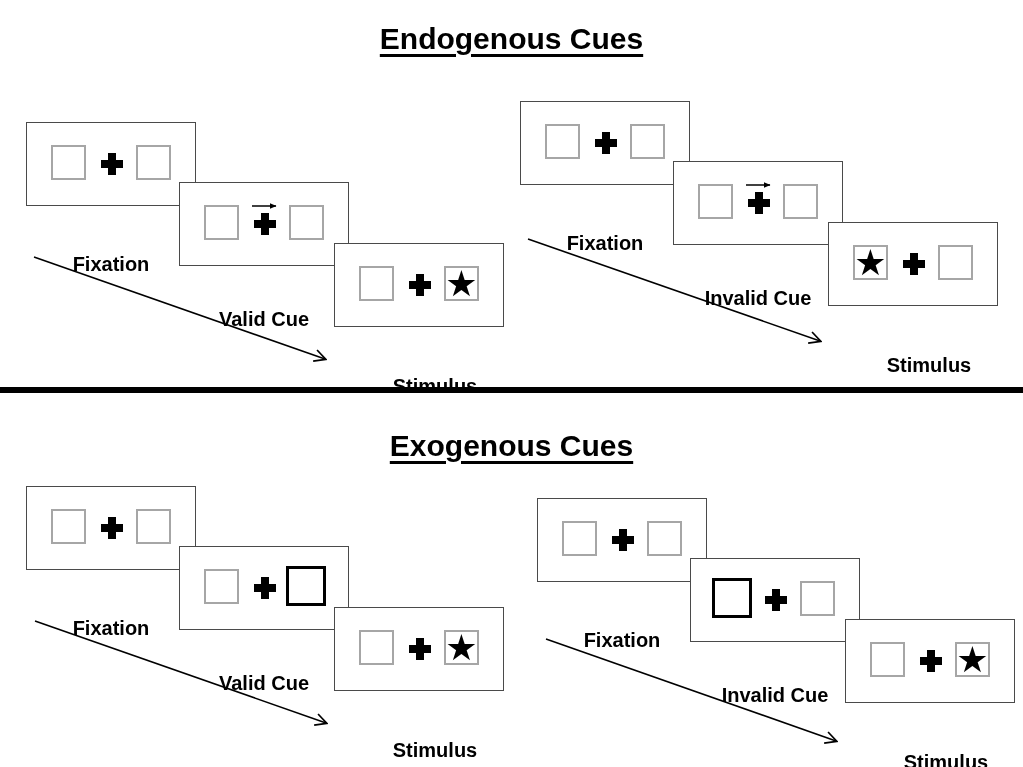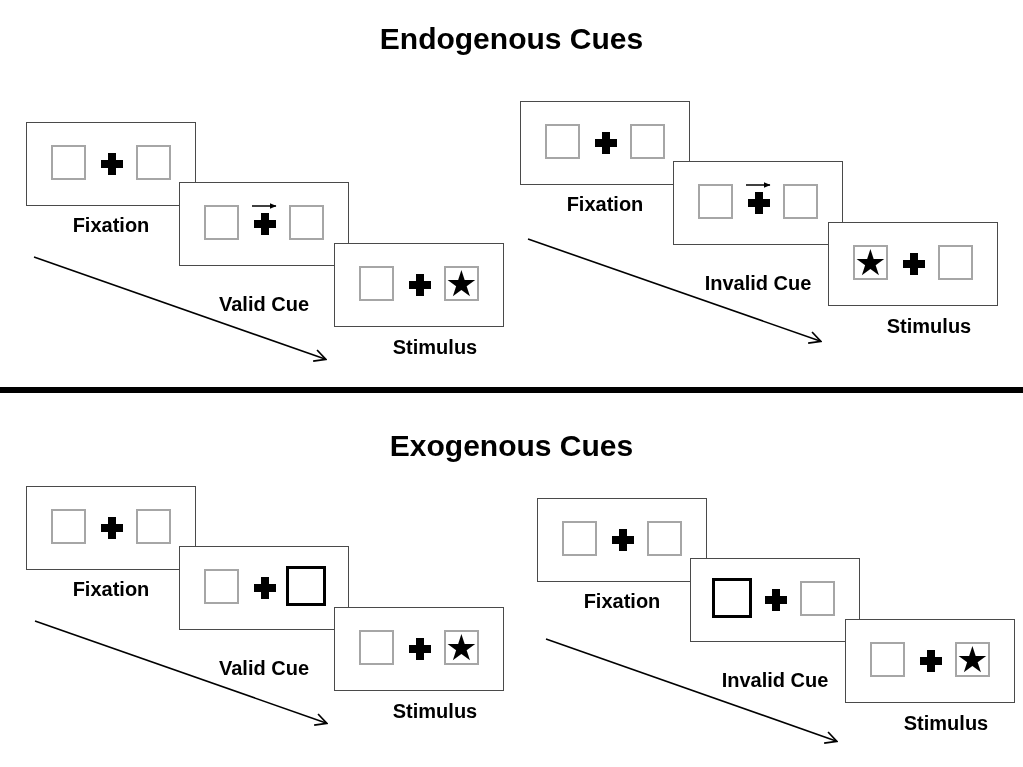--- a/index.html
+++ b/index.html
@@ -4,42 +4,42 @@
 <style>
   html,body{margin:0;padding:0;}
   body{
     width:1023px;height:767px;position:relative;overflow:hidden;
     background:#ffffff;color:#000;
     font-family:"Liberation Sans", sans-serif;
   }
   .section-title{
     position:absolute;left:0;width:100%;text-align:center;
     font-size:30px;font-weight:700;letter-spacing:0px;
-    text-decoration-thickness:3px;text-underline-offset:5px;
+    text-decoration:underline;text-decoration-thickness:3px;text-underline-offset:5px;
   }
   #title-endo{top:22px;}
   #title-exo{top:429px;}
   .divider{
     position:absolute;left:0;top:387px;width:1023px;height:6px;background:#000;
   }
   .group{position:absolute;width:482px;height:258px;}
   .timeline{position:absolute;left:0;top:0;width:482px;height:258px;}
   .panel{
     position:absolute;width:170px;height:84px;background:#fff;
     border:1.5px solid #4a4a4a;box-sizing:border-box;
   }
   .p-fixation{left:0;top:0;}
   .p-cue{left:153px;top:60px;}
   .p-stimulus{left:308px;top:121px;}
   .panel-label{
     position:absolute;width:170px;text-align:center;
-    font-size:20px;font-weight:700;line-height:1.1;
+    font-size:20px;font-weight:700;line-height:1.1;margin-top:39px;
   }
   .lbl-fixation{left:0;top:92px;}
-  .lbl-cue{left:153px;top:171px;}
+  .lbl-cue{left:153px;top:147px;}
   .lbl-stimulus{left:324px;top:214px;}
   .box{
     position:absolute;width:35px;height:35px;top:22px;
     border:2px solid #a6a6a6;background:#fff;box-sizing:border-box;
     display:flex;align-items:center;justify-content:center;
   }
   .box.left{left:24px;}
   .box.right{left:109px;}
   .box.cued{width:40px;height:40px;top:19px;border:3.5px solid #000;}
   .box.cued.left{left:21px;}

